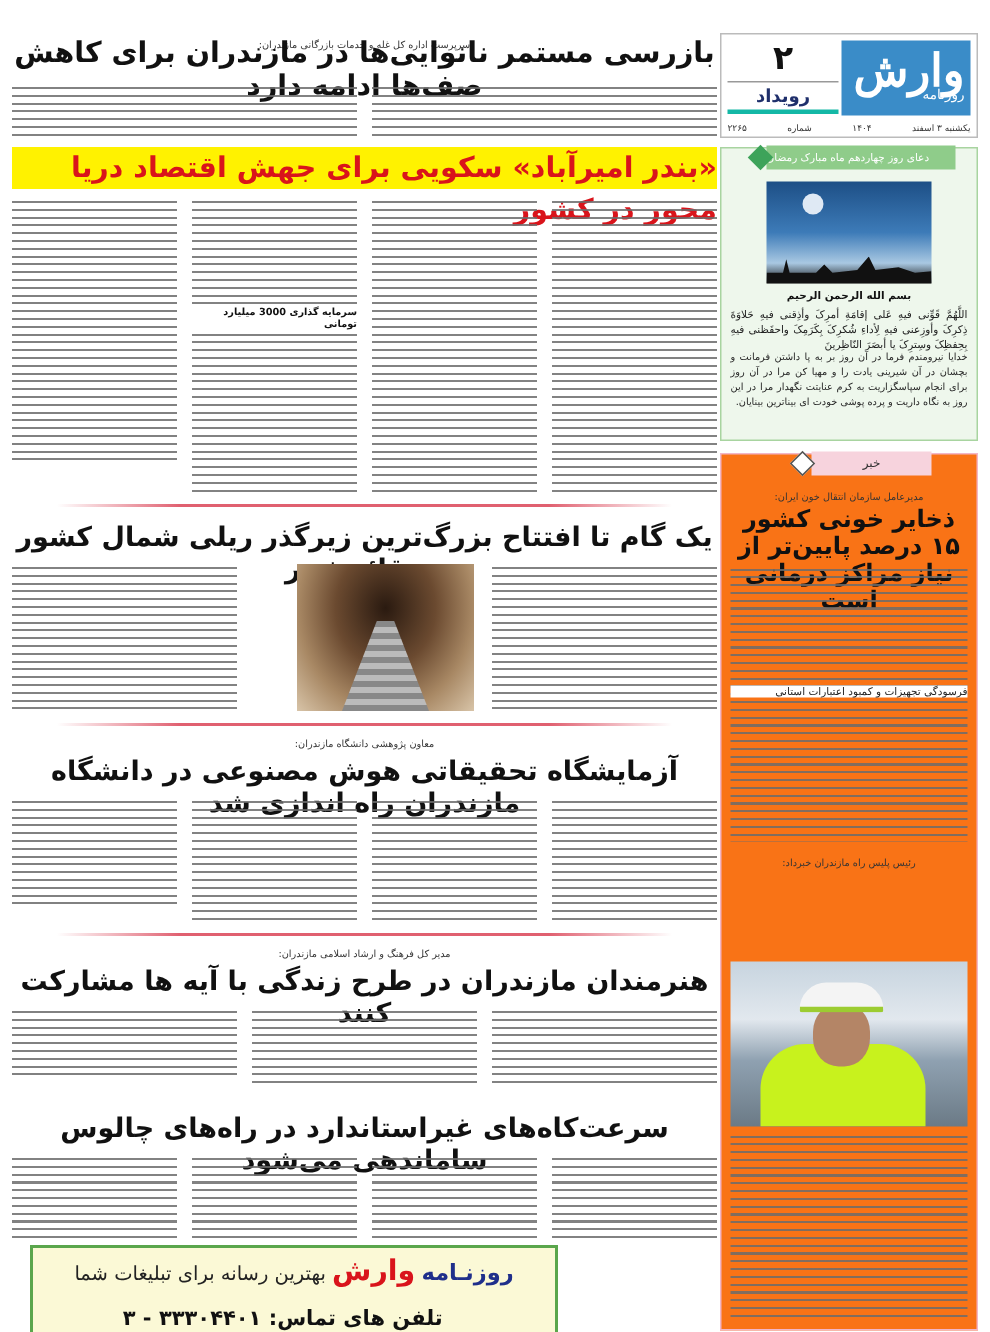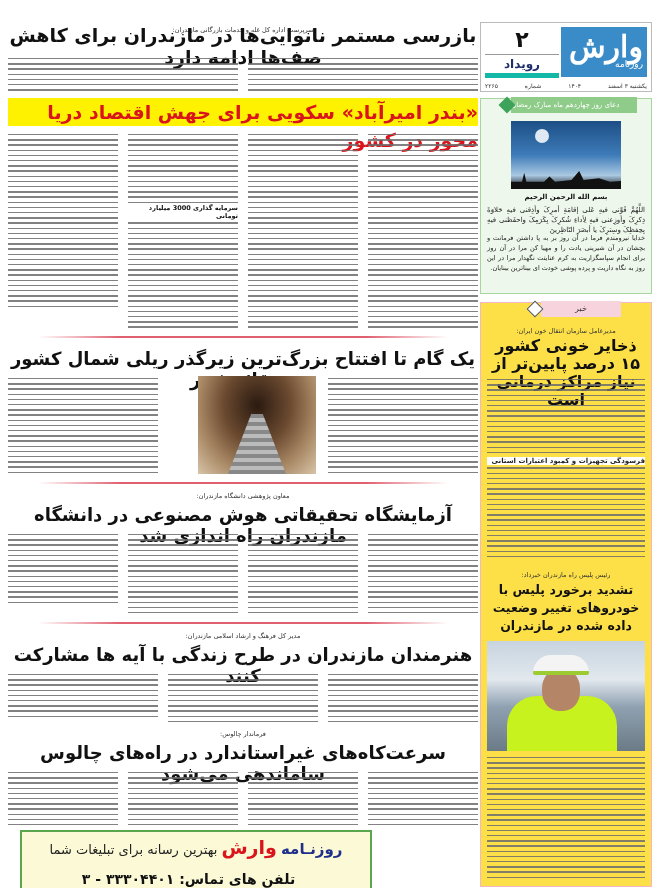--- a/index.html
+++ b/index.html
@@ -9,40 +9,40 @@
   .page { position: absolute; left: 0; top: 0; width: 660px; height: 888px; }
 
   
   .sidebar { position: absolute; right: 8px; top: 22px; width: 172px; }
 
   .masthead { border: 1px solid #bbb; height: 70px; position: relative; background: #fff; }
   .mast-logo { position: absolute; right: 4px; top: 4px; width: 86px; height: 50px; background: #3a8cc8; color: #fff; }
   .mast-logo .big { position: absolute; left: 8px; top: 2px; font-size: 30px; font-weight: bold; font-family: "DejaVu Serif", serif; }
   .mast-logo .small { position: absolute; right: 4px; bottom: 8px; font-size: 9px; }
   .mast-number { position: absolute; left: 4px; top: 4px; width: 74px; text-align: center; font-size: 22px; font-weight: bold; color: #111; border-bottom: 1px solid #999; padding-bottom: 2px; }
-  .mast-section { position: absolute; left: 4px; top: 34px; width: 74px; text-align: center; font-size: 12px; font-weight: bold; color: #1f2f6b; border-bottom: 5px solid #14b8a6; padding-bottom: 2px; }
+  .mast-section { position: absolute; left: 4px; top: 34px; width: 74px; text-align: center; font-size: 12px; font-weight: bold; color: #1f2f6b; border-bottom: 3px solid #14b8a6; padding-bottom: 2px; }
   .mast-date { position: absolute; left: 4px; right: 4px; bottom: 2px; font-size: 6px; color: #333; display: flex; justify-content: space-between; }
 
   .prayer-box { margin-top: 6px; border: 1px solid #a8d4a0; background: #eef7ec; height: 196px; position: relative; }
   .prayer-tab { position: absolute; top: -2px; right: 14px; left: 30px; height: 16px; background: #8fcc8a; color: #fff; font-size: 7px; text-align: left; line-height: 16px; }
   .prayer-diamond { position: absolute; top: 0px; left: 20px; width: 12px; height: 12px; background: #3da35a; transform: rotate(45deg); }
   .prayer-img { position: absolute; top: 22px; left: 30px; right: 30px; height: 68px; background: linear-gradient(180deg, #1d4f86 0%, #3d7bb8 50%, #a9c8e2 80%, #111 100%); }
   .prayer-img .moon { position: absolute; width: 14px; height: 14px; border-radius: 50%; background: #dfe9f4; top: 8px; left: 24px; }
   .prayer-img .skyline { position: absolute; bottom: 0; left: 0; right: 0; height: 18px; background: #111; clip-path: polygon(0 60%, 10% 60%, 12% 10%, 14% 60%, 30% 60%, 35% 30%, 40% 60%, 55% 50%, 62% 0%, 66% 50%, 80% 40%, 90% 60%, 100% 55%, 100% 100%, 0 100%); }
   .prayer-bismillah { position: absolute; top: 94px; left: 6px; right: 6px; text-align: center; font-size: 7px; font-weight: bold; }
   .prayer-arabic { position: absolute; top: 106px; left: 6px; right: 6px; font-size: 7px; line-height: 10px; text-align: justify; color: #222; }
   .prayer-persian { position: absolute; top: 134px; left: 6px; right: 6px; font-size: 6.5px; line-height: 10px; text-align: justify; color: #222; }
 
-  .news-box { margin-top: 8px; border: 1px solid #f2b6c8; background: #fde047; height: 585px; position: relative; }
+  .news-box { margin-top: 8px; border: 1px solid #f2b6c8; background: #f97316; height: 585px; position: relative; }
   .news-tab { position: absolute; top: -2px; right: 30px; width: 80px; height: 16px; background: #f7d3dd; font-size: 8px; text-align: center; line-height: 16px; color: #333; }
   .news-diamond { position: absolute; top: 0px; left: 48px; width: 12px; height: 12px; border: 1.5px solid #555; background: #fff; transform: rotate(45deg); }
   .n1-kicker { position: absolute; top: 24px; left: 6px; right: 6px; text-align: center; font-size: 6.5px; color: #333; }
   .n1-title { position: absolute; top: 34px; left: 6px; right: 6px; text-align: center; font-size: 16px; font-weight: bold; line-height: 18px; }
   .n1-body { position: absolute; top: 74px; left: 6px; right: 6px; height: 184px; }
-  .n1-sub { position: absolute; top: 154px; left: 6px; right: 6px; font-size: 7px; font-weight: bold; color: #222; }
+  .n1-sub { position: absolute; top: 154px; left: 6px; right: 6px; font-size: 7px; font-weight: normal; color: #222; }
   .n2-kicker { position: absolute; top: 268px; left: 6px; right: 6px; text-align: center; font-size: 6.5px; color: #333; }
   .n2-title { position: absolute; top: 278px; left: 6px; right: 6px; text-align: center; font-size: 12.5px; font-weight: bold; line-height: 18px; }
   .n2-img { position: absolute; top: 338px; left: 6px; right: 6px; height: 110px; background: linear-gradient(180deg, #c7d4df 0%, #e2e8ee 35%, #8fa1b1 60%, #6b7a86 100%); overflow: hidden; }
   .n2-img .vest { position: absolute; bottom: 0; left: 20px; width: 110px; height: 55px; background: #c8f21d; border-radius: 30px 30px 0 0; }
   .n2-img .head { position: absolute; bottom: 40px; left: 55px; width: 38px; height: 42px; background: #b48566; border-radius: 45%; }
   .n2-img .cap { position: absolute; bottom: 76px; left: 46px; width: 56px; height: 20px; background: #f4f4f4; border-radius: 18px 18px 2px 2px; border-bottom: 4px solid #9ccc31; }
   .n2-body { position: absolute; top: 452px; left: 6px; right: 6px; height: 126px; }
 
   
   .main { position: absolute; left: 8px; top: 10px; width: 470px; }
@@ -126,21 +126,20 @@
       <div class="news-diamond"></div>
 
       <div class="n1-kicker">مدیرعامل سازمان انتقال خون ایران:</div>
       <div class="n1-title">ذخایر خونی کشور ۱۵ درصد پایین‌تر از نیاز مراکز درمانی است</div>
       <div class="n1-body">
         <div class="textlines"></div>
       </div>
       <div class="n1-sub" style="background:#fff;">فرسودگی تجهیزات و کمبود اعتبارات استانی</div>
 
       <div class="n2-kicker">رئیس پلیس راه مازندران خبرداد:</div>
-      <div class="n2-title">تشدید برخورد پلیس با خودروهای تغییر وضعیت داده شده در مازندران</div>
       <div class="n2-img">
         <div class="vest"></div>
         <div class="head"></div>
         <div class="cap"></div>
       </div>
       <div class="n2-body">
         <div class="textlines"></div>
       </div>
     </div>
   </aside>
@@ -216,21 +215,20 @@
           <div class="textlines"></div>
         </div>
       <div class="col">
           <div class="textlines"></div>
         </div>
       <div class="col">
           <div class="textlines last"></div>
         </div>
     </div>
 
-    <div class="kicker a6-kicker">فرماندار چالوس:</div>
     <h2 class="headline a6-title">سرعت‌کاه‌های غیراستاندارد در راه‌های چالوس ساماندهی می‌شود</h2>
     <div class="a6-body">
       <div class="col">
           <div class="textlines"></div>
         </div>
       <div class="col">
           <div class="textlines"></div>
         </div>
       <div class="col">
           <div class="textlines"></div>

